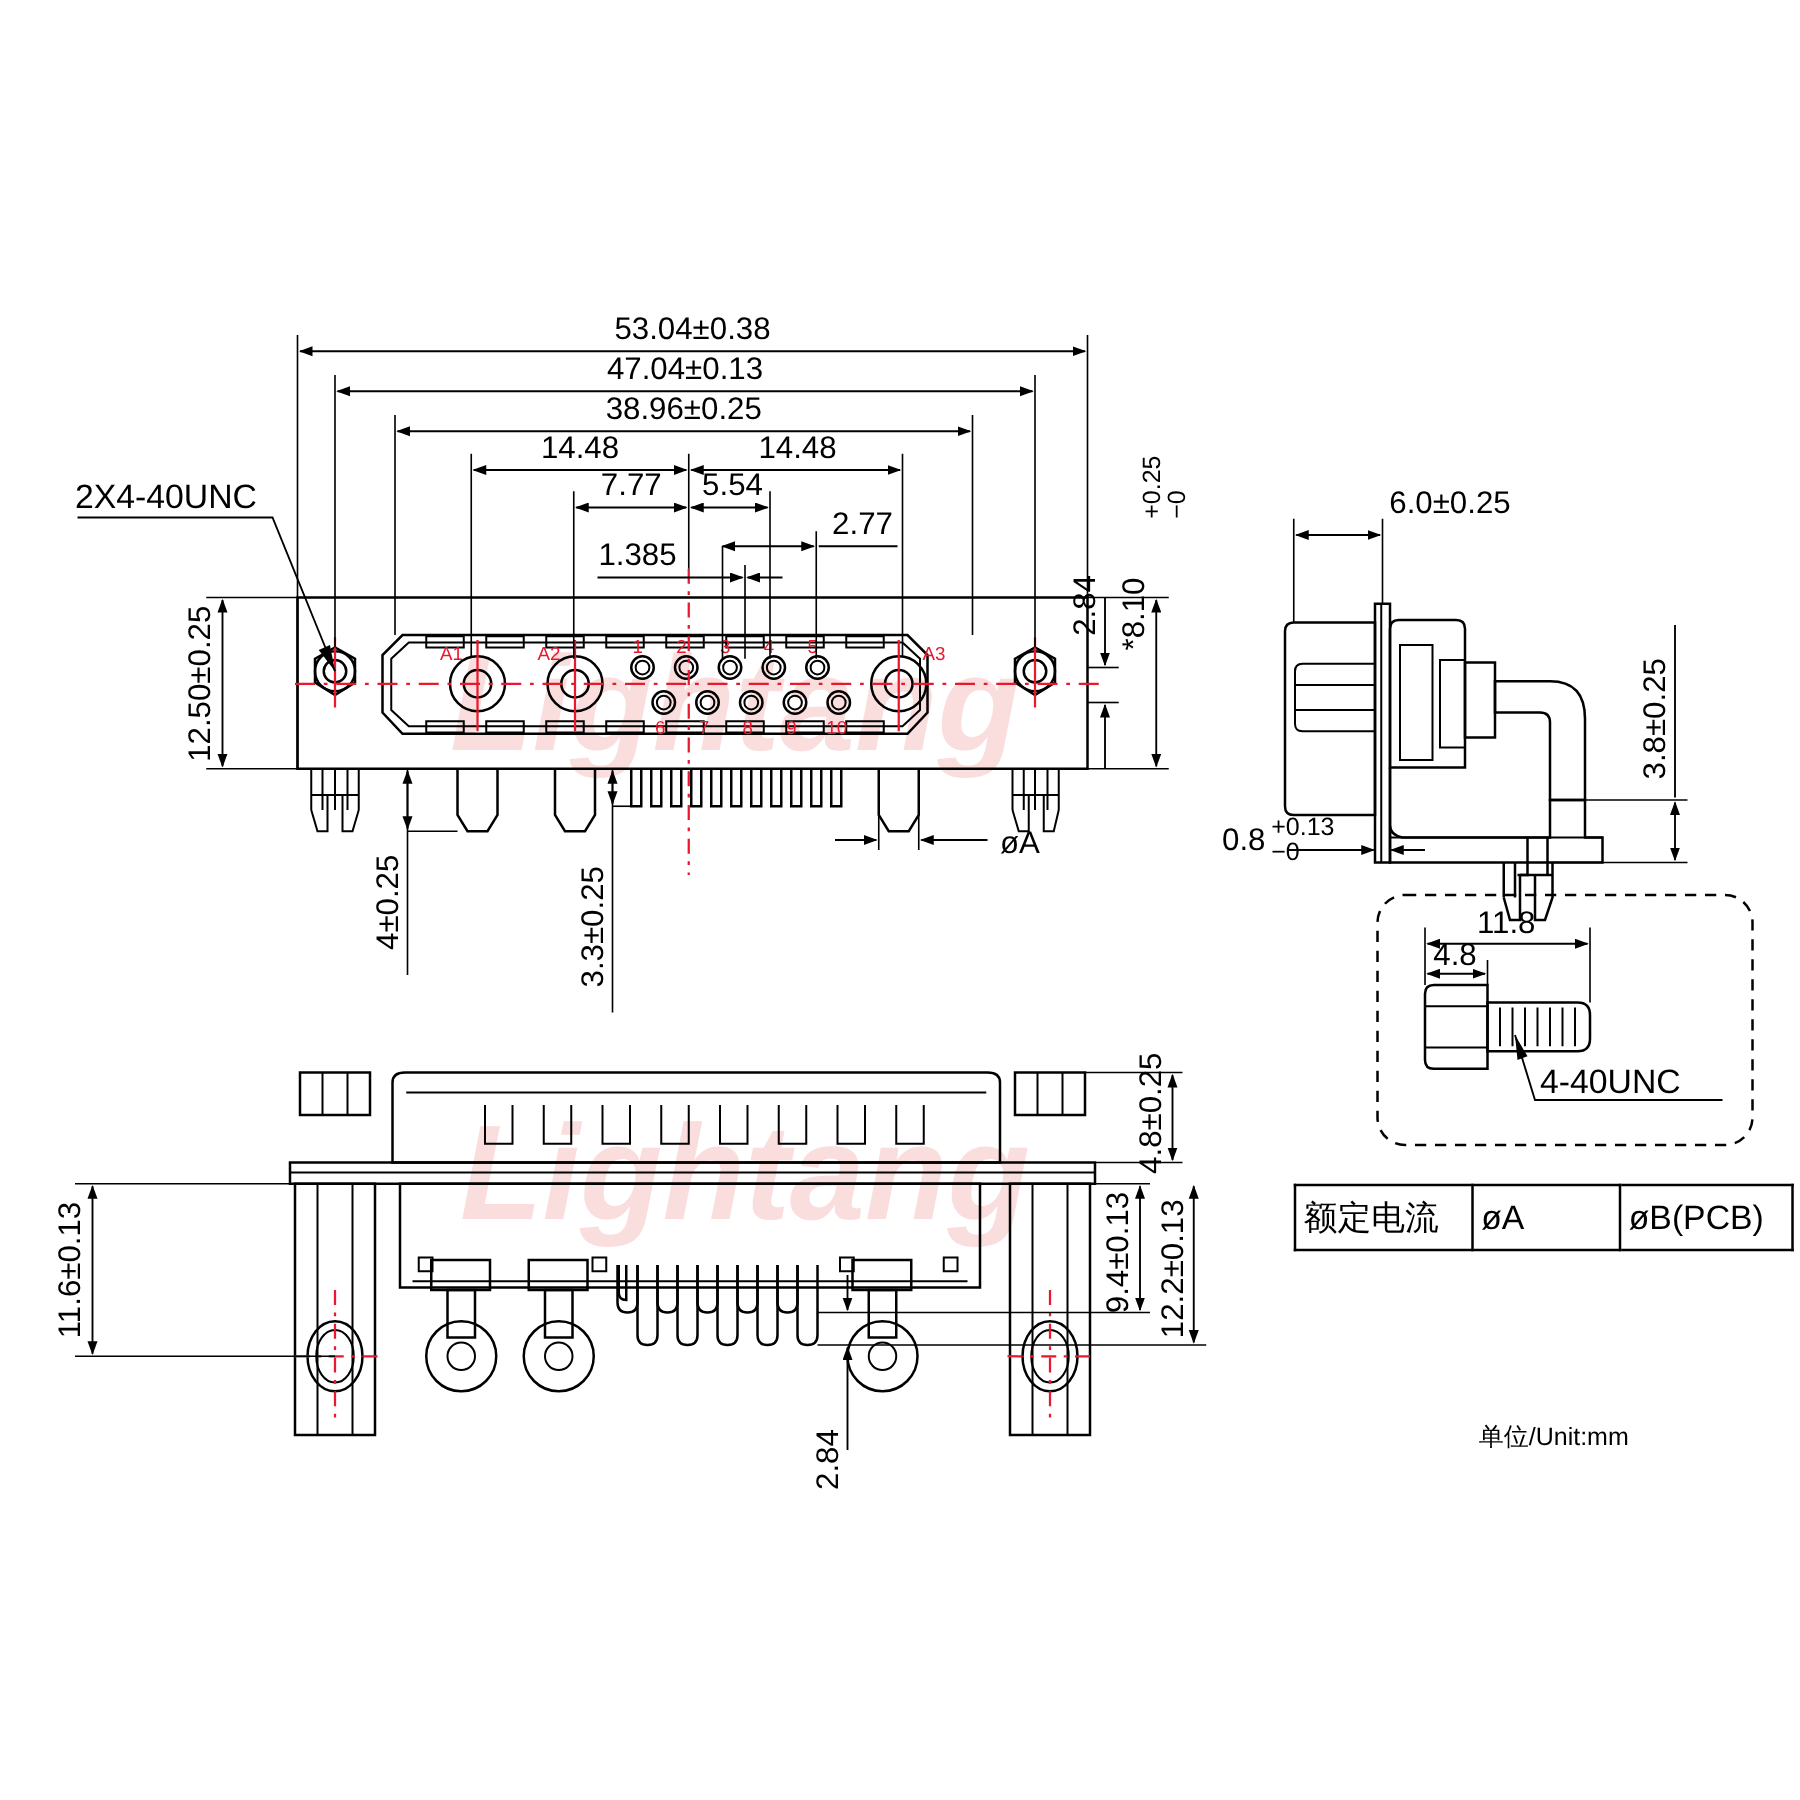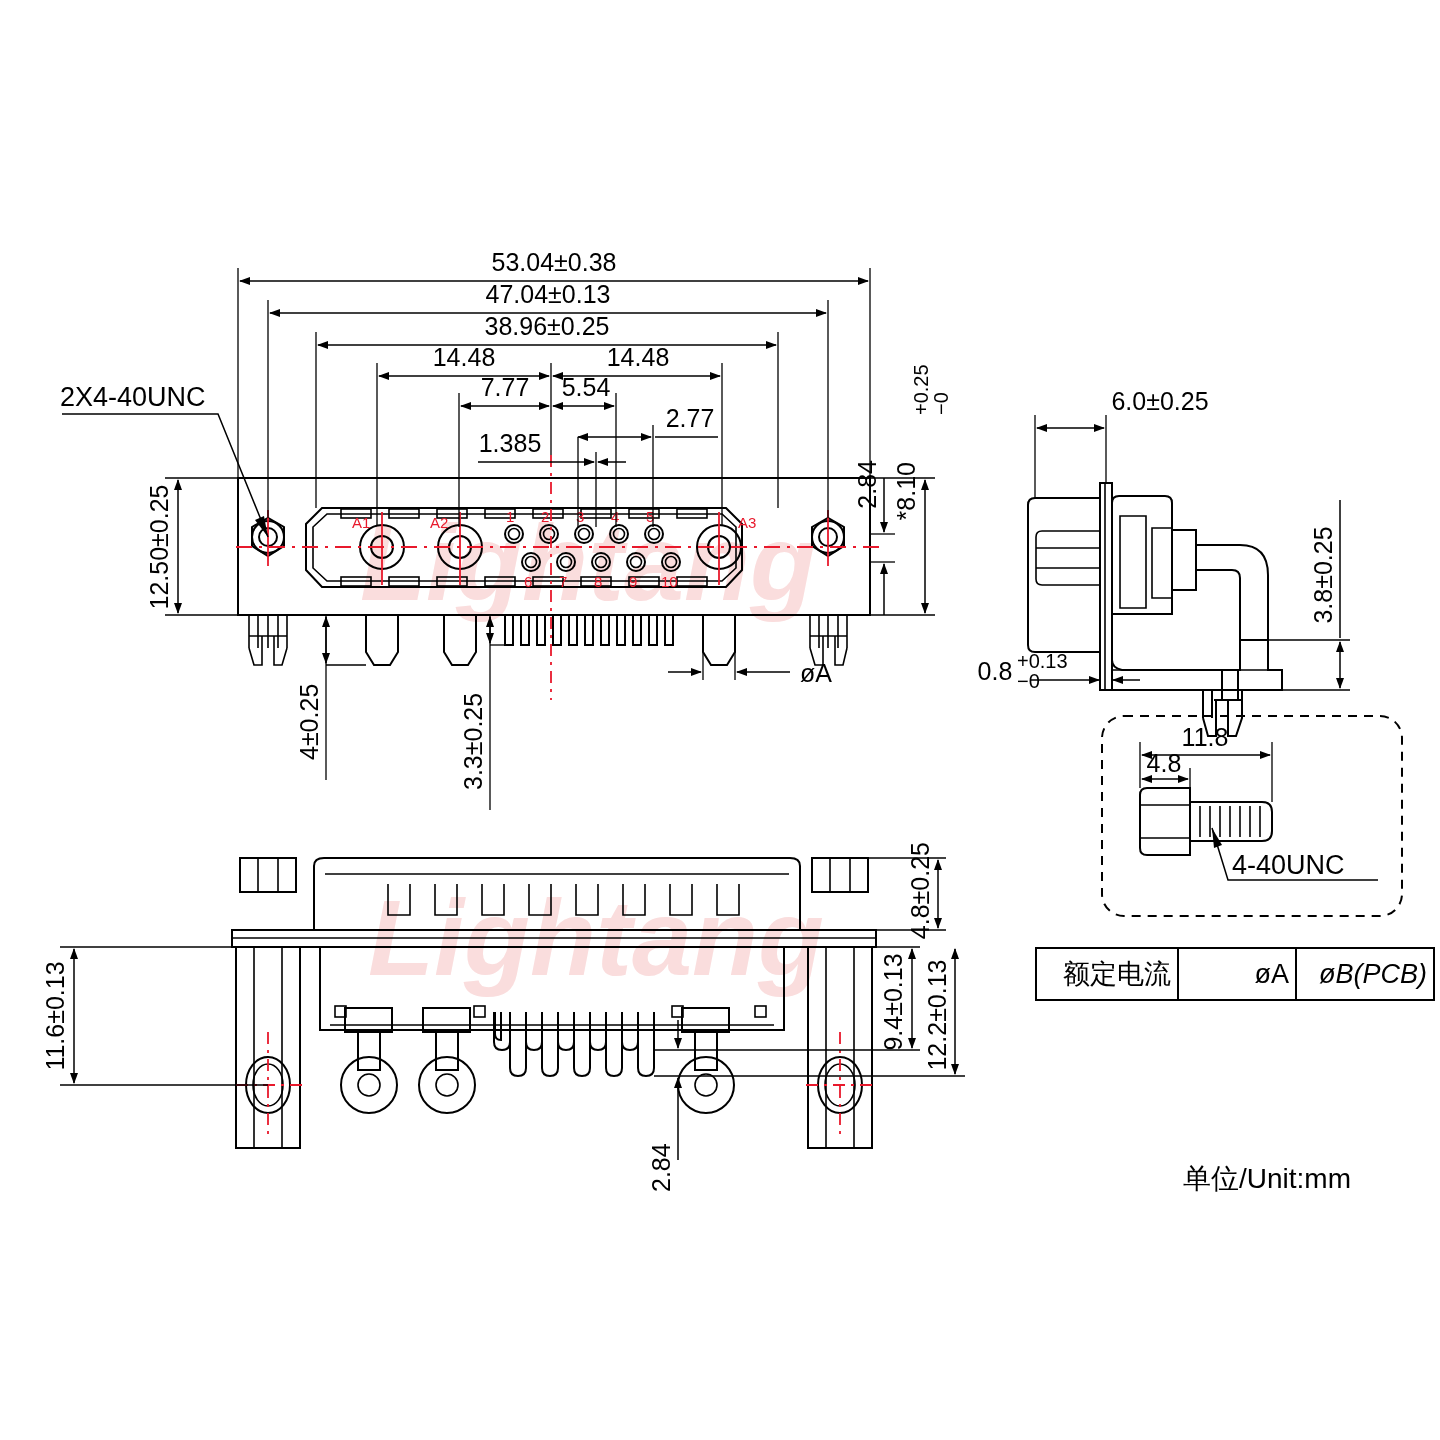--- a/index.html
+++ b/index.html
@@ -29,31 +29,31 @@
       fill:#fadddd;font-size:108px;font-weight:bold;font-style:italic;}
 
   
   #spec-table{
     position:absolute;left:1035px;top:947px;
     border-collapse:collapse;
   }
   #spec-table td{
     border:2.5px solid #000;
     font-size:27px;
-    text-align:right;
+    text-align:left;
     height:50px;
     padding:0 6px;
     font-family:"Liberation Sans","DejaVu Sans",sans-serif;
   }
   #spec-table td.c0{width:128px;}
   #spec-table td.c1{width:104px;}
-  #spec-table td.c2{width:124px;font-style:italic;}
+  #spec-table td.c2{width:124px;}
   #unit-label{
-    position:absolute;left:1183px;top:1160px;
-    font-size:28px;
+    position:absolute;left:1183px;top:1136px;
+    font-size:20px;
   }
 </style>
 </head>
 <body>
 
 <div id="root">
 
 <svg viewBox="0 0 1440 1440" xmlns="http://www.w3.org/2000/svg">
   <defs>
     <marker id="ar" markerWidth="12" markerHeight="12" refX="10" refY="4" orient="auto" markerUnits="userSpaceOnUse">

